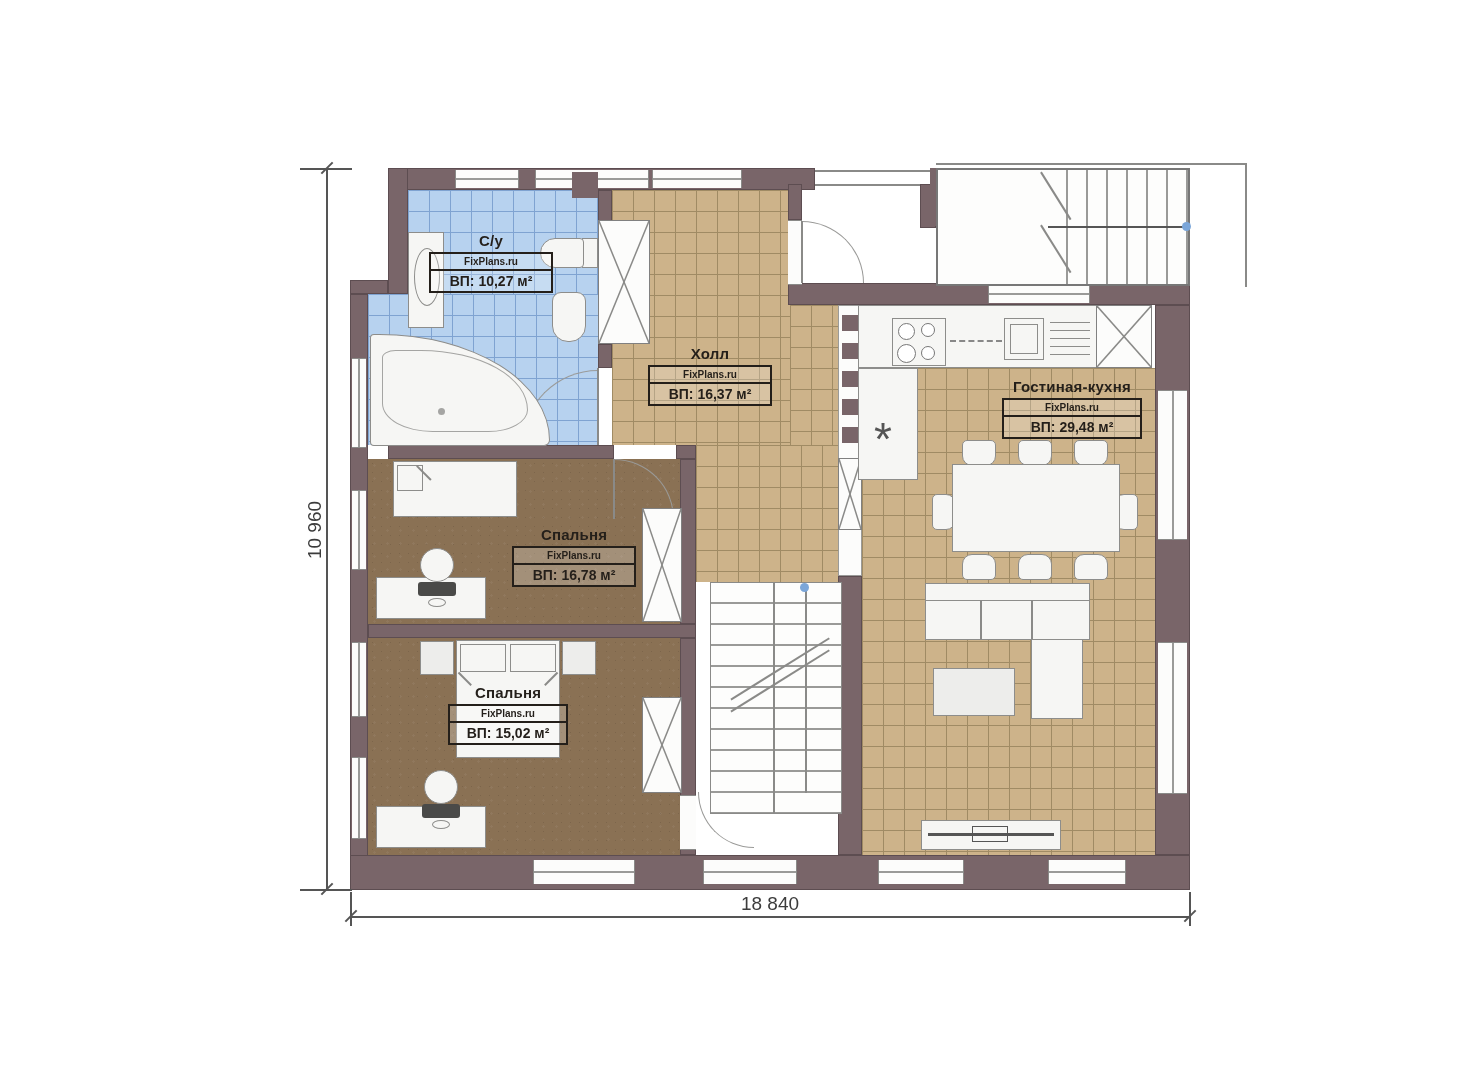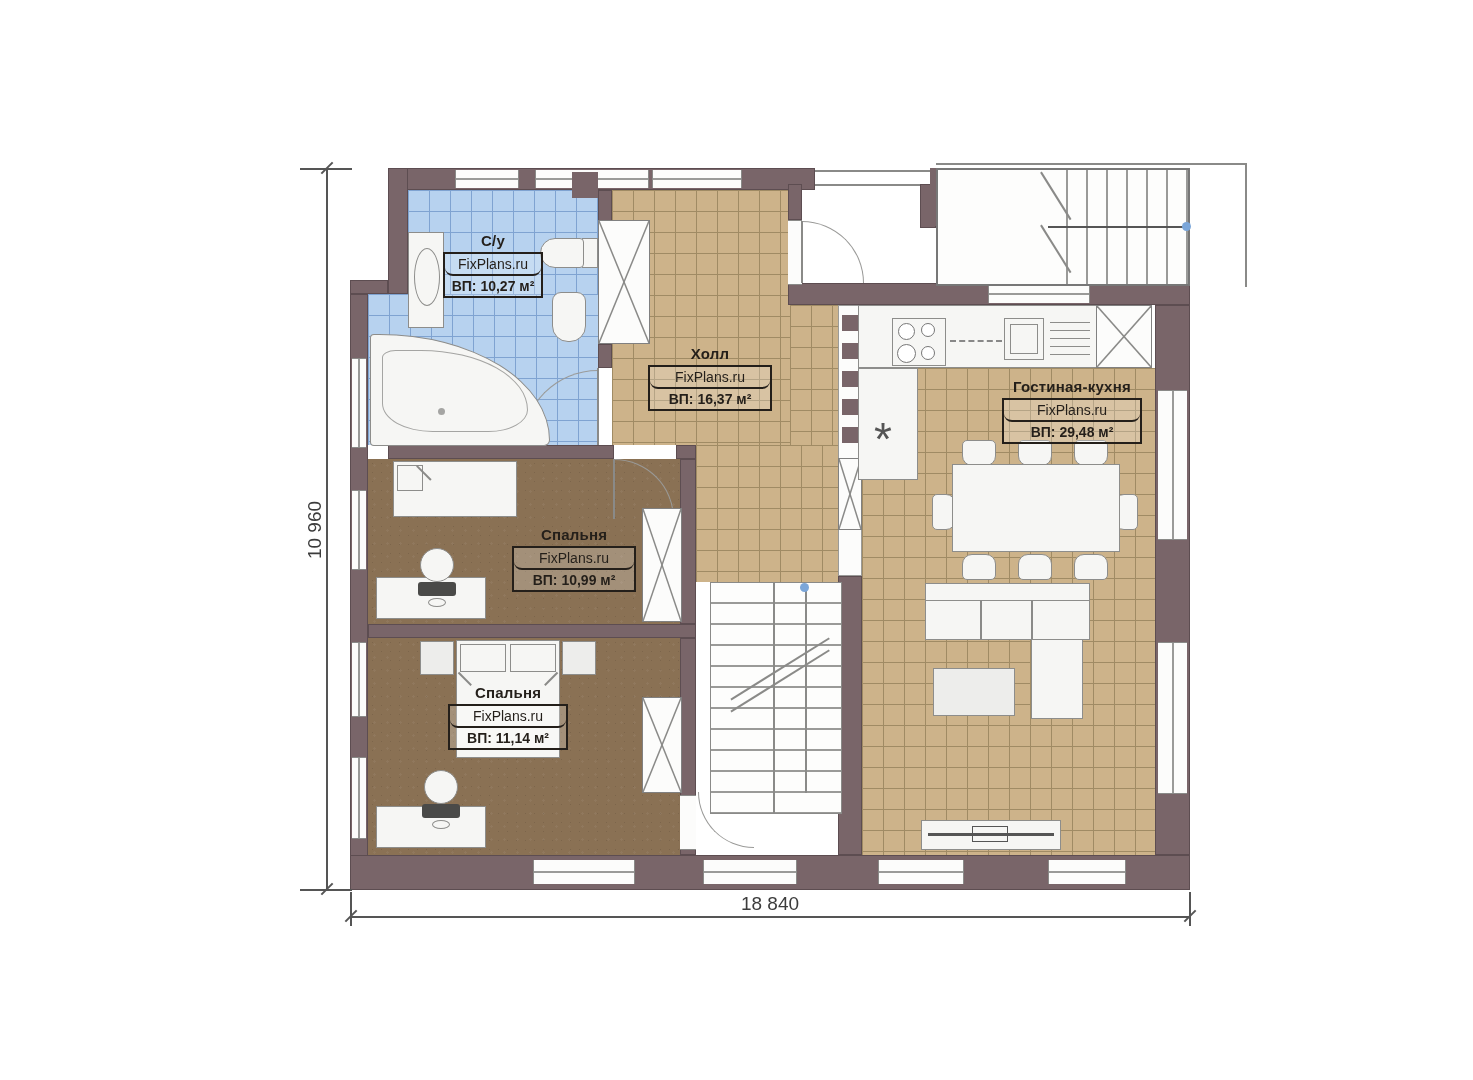--- a/index.html
+++ b/index.html
@@ -35,21 +35,21 @@
   .xbox line{stroke:#8a8a88;stroke-width:1.5;vector-effect:non-scaling-stroke;}
   .stairs{position:absolute;background:#fdfdfc;border:1.5px solid #8a8a88;box-sizing:border-box;
      background-image:repeating-linear-gradient(to bottom,transparent 0 19.5px,#9a9a98 19.5px 21px);}
   .porch{position:absolute;background:#fdfdfc;border:2px solid #777;box-sizing:border-box;}
   .porch-steps{position:absolute;background-image:repeating-linear-gradient(to right,transparent 0 18.5px,#9a9a98 18.5px 20px);}
   .burner{position:absolute;border:1.5px solid #777;border-radius:50%;background:#fff;box-sizing:border-box;}
   .dashline{position:absolute;border-top:2px dashed #888;}
   .room-label{position:absolute;text-align:center;color:#241f1a;z-index:30;}
   .room-name{font-weight:bold;font-size:15px;margin-bottom:3px;letter-spacing:.2px;}
   .room-box{border:2px solid #241f1a;background:rgba(255,255,255,.22);}
-  .room-brand{padding:2px 6px;border-bottom:2px solid #241f1a;font-size:14px;font-weight:normal;white-space:nowrap;border-radius:8px;}
+  .room-brand{padding:2px 6px;border-bottom:2px solid #241f1a;font-size:10px;font-weight:bold;white-space:nowrap;}
   .room-area{padding:2px 6px;font-size:14px;font-weight:bold;white-space:nowrap;}
   .dim-text{position:absolute;color:#3c3c3c;font-size:19px;text-align:center;}
   .tick{position:absolute;width:16px;height:2px;background:#555;transform:rotate(-45deg);}
   .chair-back{position:absolute;background:#4a4a48;border-radius:3px;}
   .fridge-star{position:absolute;font-size:46px;color:#555;line-height:30px;}
 </style>
 </head>
 <body>
 
 <div class="canvas">
@@ -225,21 +225,21 @@
   <div class="furn" style="left:925px;top:583px;width:165px;height:18px;"></div>
   <div class="furn" style="left:925px;top:600px;width:165px;height:40px;"></div>
   <div class="thin" style="left:980px;top:600px;width:1.5px;height:40px;"></div>
   <div class="thin" style="left:1031px;top:600px;width:1.5px;height:40px;"></div>
   <div class="furn" style="left:1031px;top:639px;width:52px;height:80px;"></div>
   <div class="furn lite" style="left:933px;top:668px;width:82px;height:48px;"></div>
   <div class="furn" style="left:921px;top:820px;width:140px;height:30px;"></div>
   <div class="thin dark" style="left:928px;top:833px;width:126px;height:2.5px;"></div>
   <div class="abs" style="left:972px;top:826px;width:36px;height:16px;border:1.5px solid #555;box-sizing:border-box;background:transparent;"></div>
 
-  <div class="room-label" style="left:443px;top:232px;width:100px;">
+  <div class="room-label" style="left:429px;top:232px;width:124px;">
     <div class="room-name">С/у</div>
     <div class="room-box">
       <div class="room-brand">FixPlans.ru</div>
       <div class="room-area">ВП: 10,27 м²</div>
     </div>
   </div>
 
   <div class="room-label" style="left:648px;top:345px;width:124px;">
     <div class="room-name">Холл</div>
     <div class="room-box">
@@ -253,29 +253,29 @@
     <div class="room-box">
       <div class="room-brand">FixPlans.ru</div>
       <div class="room-area">ВП: 29,48 м²</div>
     </div>
   </div>
 
   <div class="room-label" style="left:512px;top:526px;width:124px;">
     <div class="room-name">Спальня</div>
     <div class="room-box">
       <div class="room-brand">FixPlans.ru</div>
-      <div class="room-area">ВП: 10,99 м²</div>
+      <div class="room-area">ВП: 16,78 м²</div>
     </div>
   </div>
 
   <div class="room-label" style="left:448px;top:684px;width:120px;">
     <div class="room-name">Спальня</div>
     <div class="room-box">
       <div class="room-brand">FixPlans.ru</div>
-      <div class="room-area">ВП: 11,14 м²</div>
+      <div class="room-area">ВП: 15,02 м²</div>
     </div>
   </div>
 
   <div class="thin dark" style="left:326px;top:168px;width:1.5px;height:722px;"></div>
   <div class="thin dark" style="left:300px;top:168px;width:52px;height:1.5px;"></div>
   <div class="thin dark" style="left:300px;top:889px;width:52px;height:1.5px;"></div>
   <div class="tick" style="left:319px;top:167px;"></div>
   <div class="tick" style="left:319px;top:888px;"></div>
   <div class="dim-text" style="left:260px;top:519px;width:110px;transform:rotate(-90deg);">10 960</div>
 

